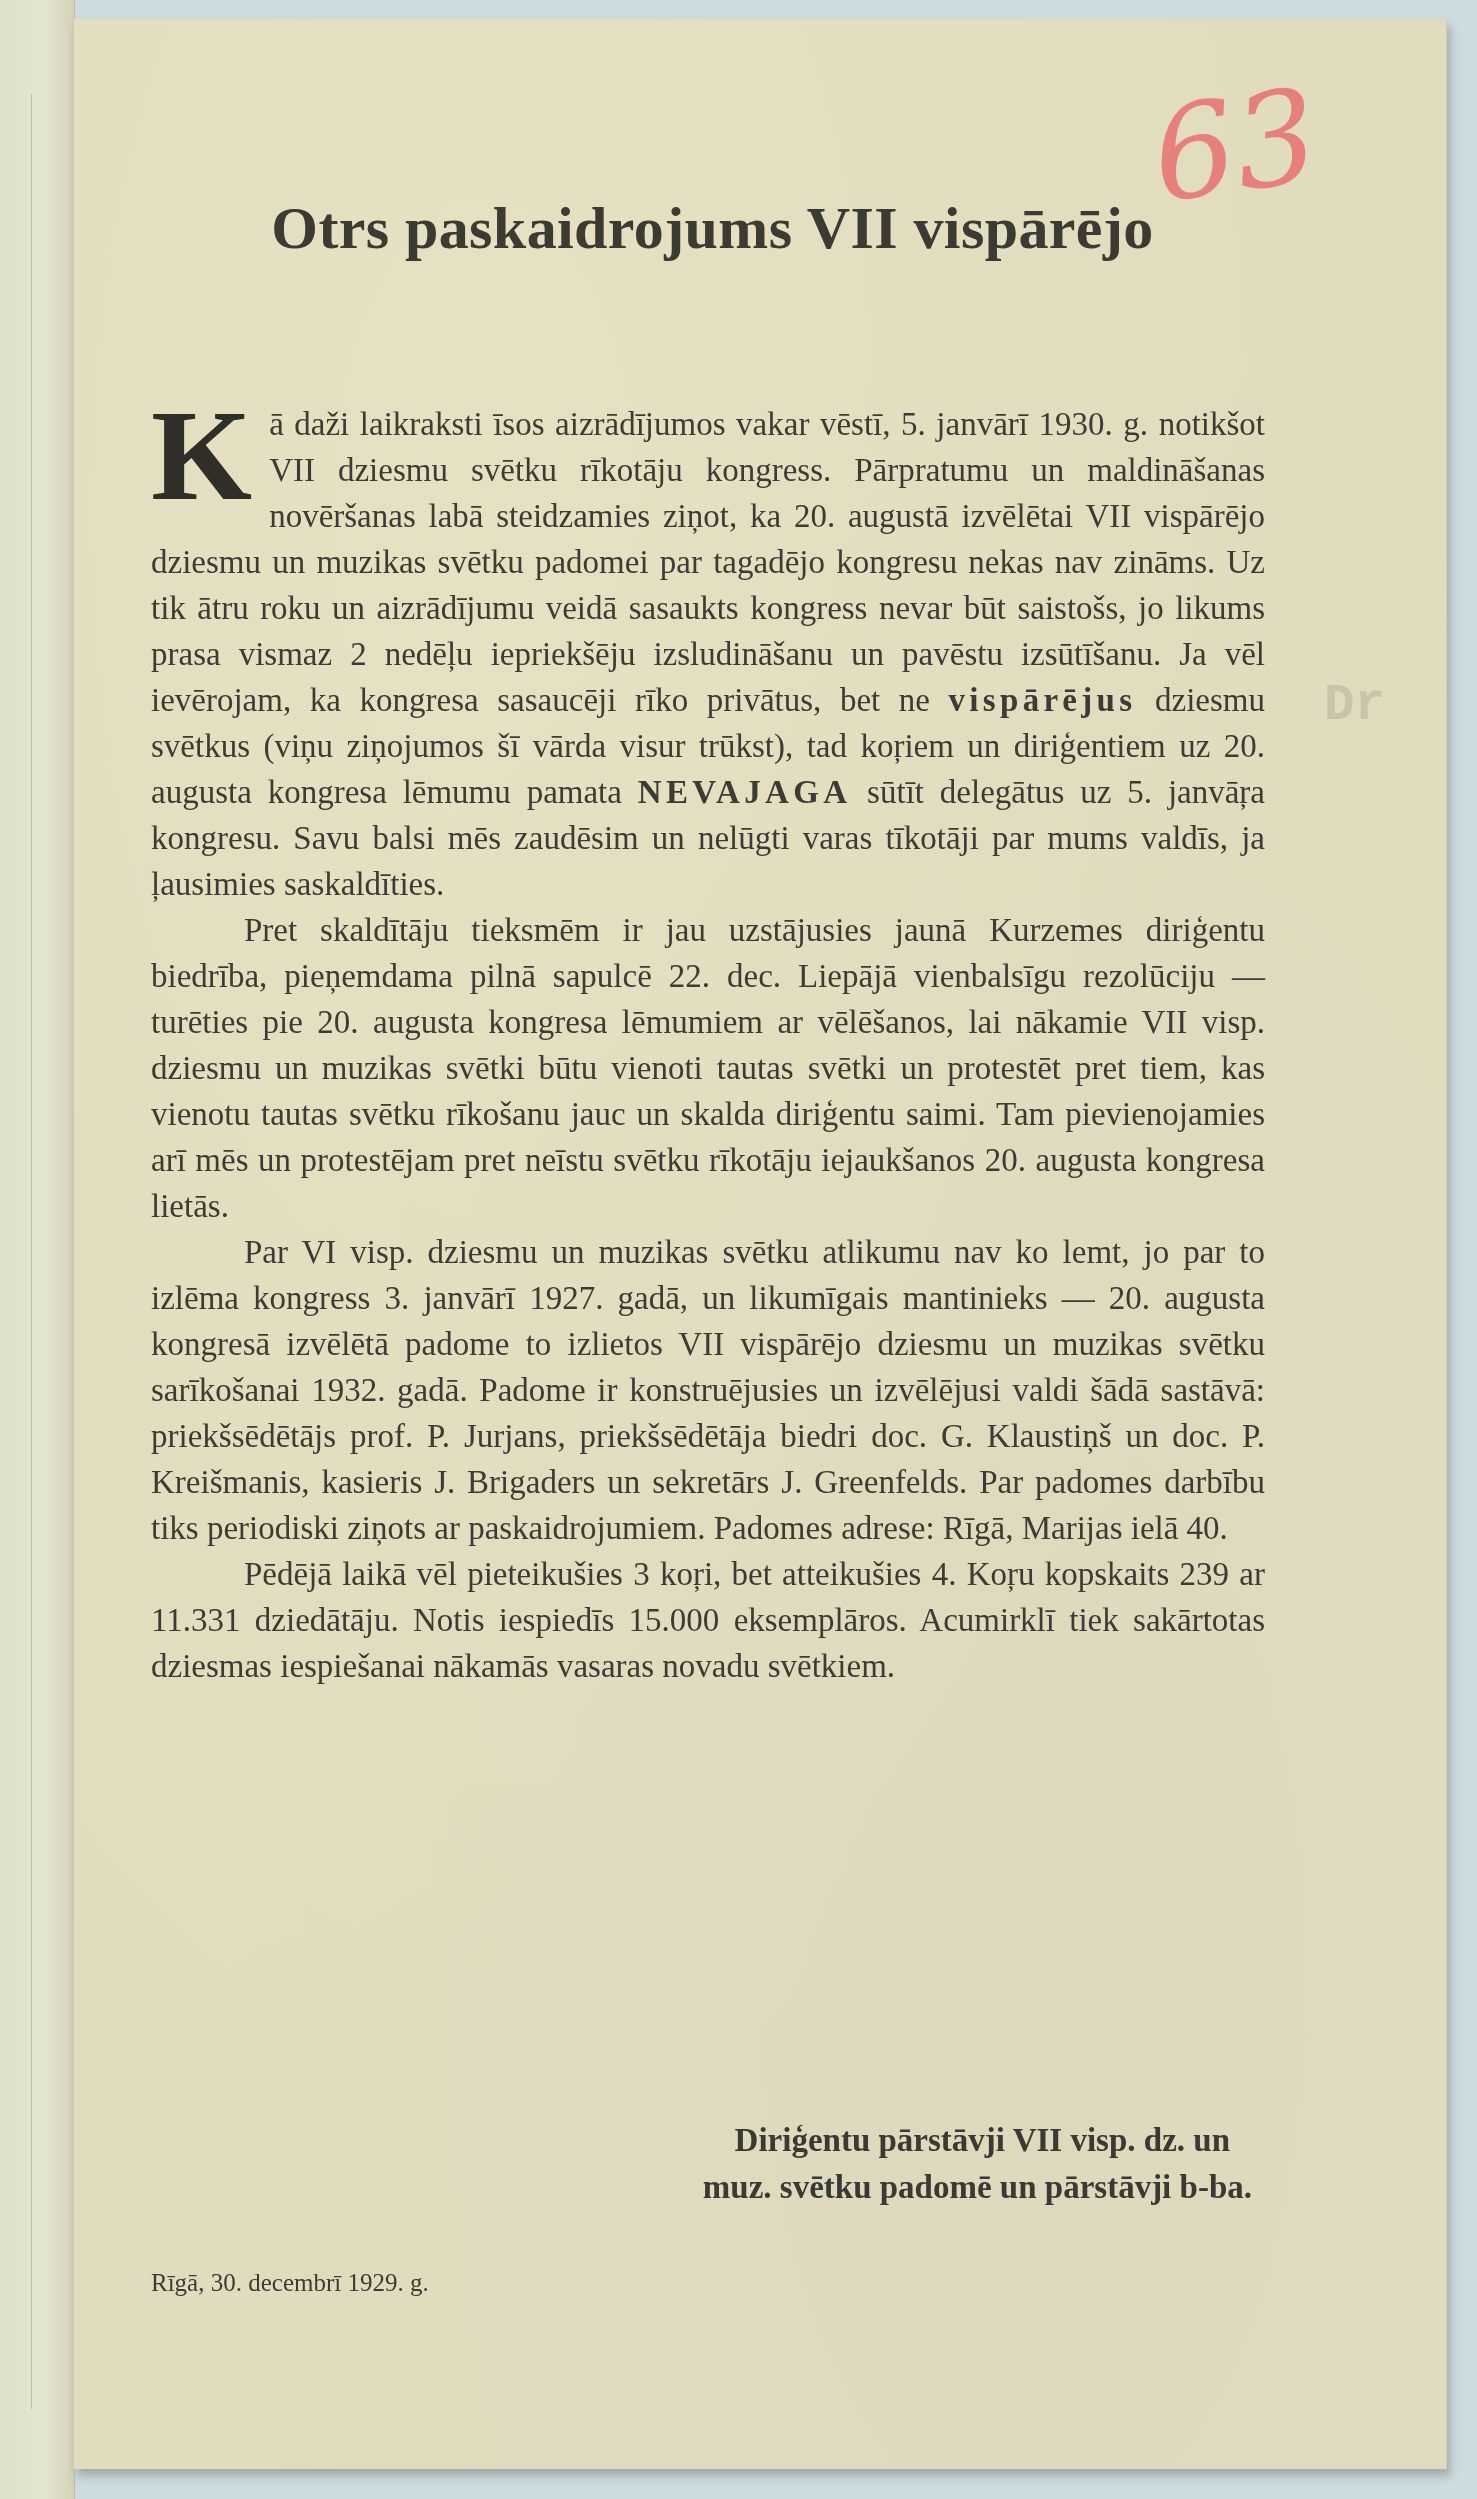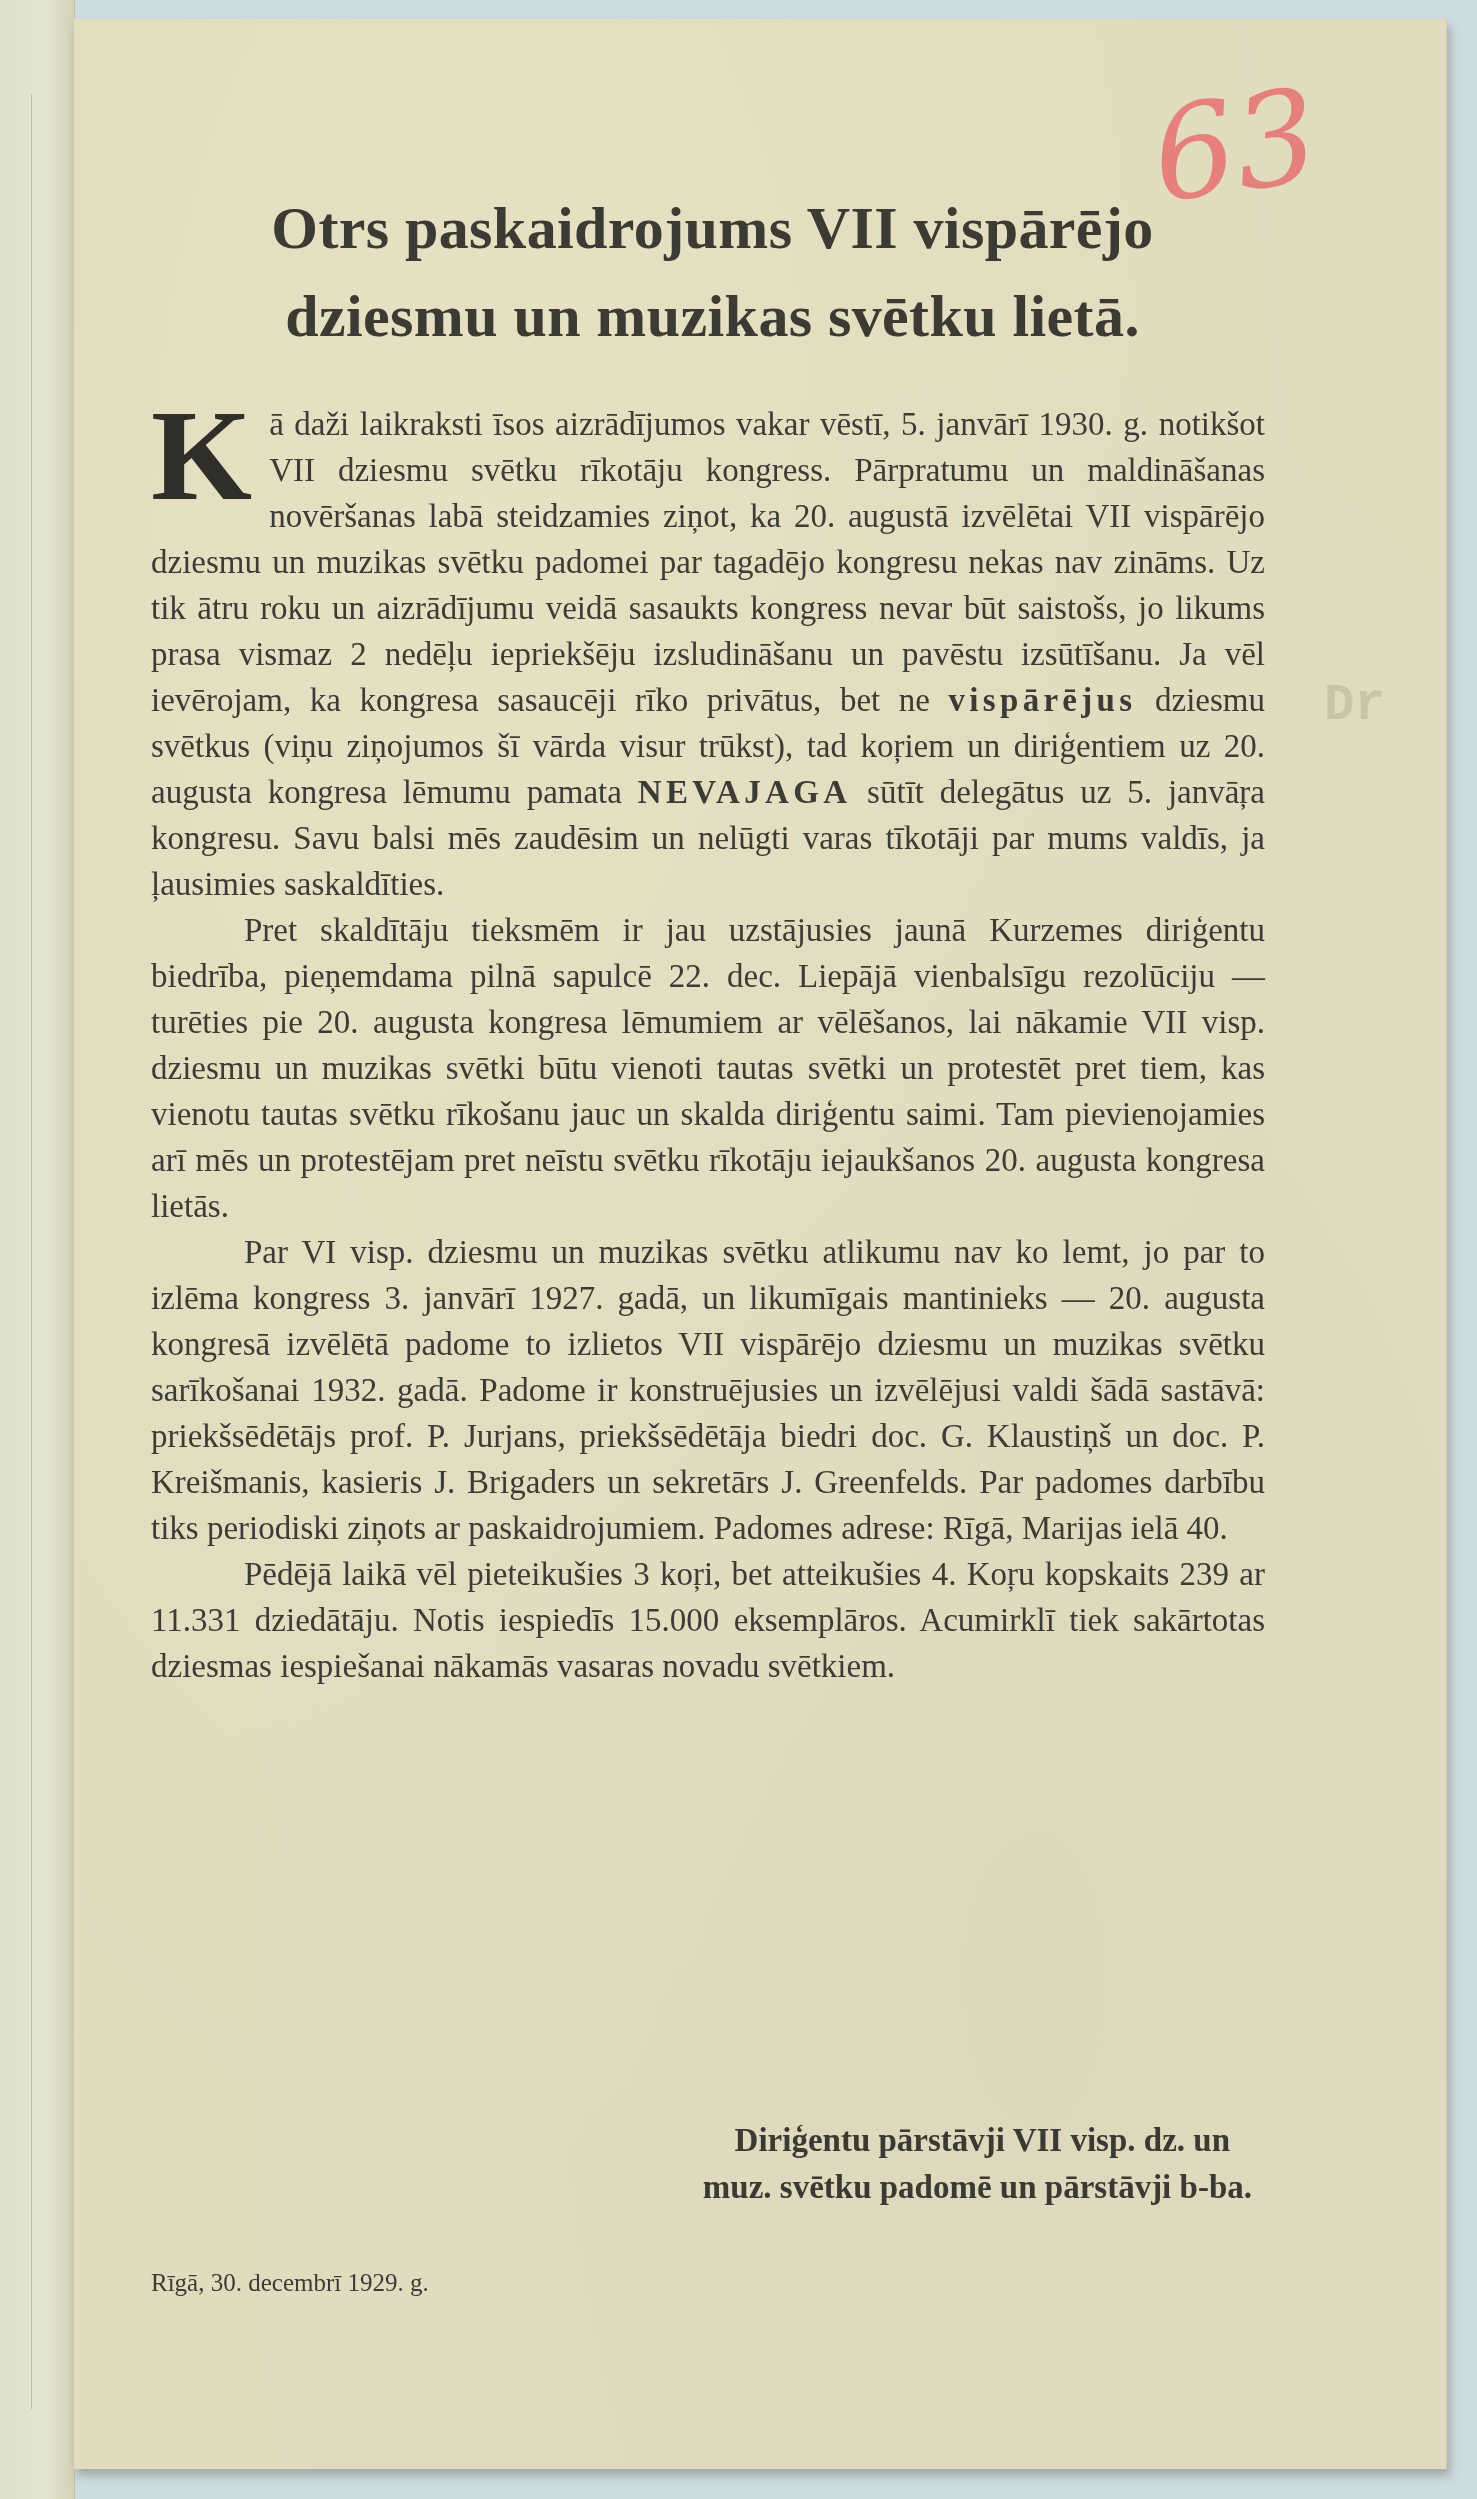--- a/index.html
+++ b/index.html
@@ -74,21 +74,20 @@
 </div>
 
 <div class="paper"></div>
 
 <div class="bleed">Dr</div>
 
 <div class="page-number">63</div>
 
 <div class="title">
   <div>Otrs paskaidrojums VII vispārējo</div>
-  <div>dziesmu un muzikas svētku lietā.</div>
 </div>
 
 <div class="body-text">
   <p class="para first">
     <span class="dropcap">K</span>
   <span>ā daži laikraksti īsos aizrādījumos vakar vēstī, 5. janvārī 1930. g. notikšot VII dziesmu svētku rīkotāju kongress. Pārpratumu un maldināšanas novēršanas labā steidzamies ziņot, ka 20. augustā izvēlētai VII vispārējo dziesmu un muzikas svētku padomei par tagadējo kongresu nekas nav zināms. Uz tik ātru roku un aizrādījumu veidā sasaukts kongress nevar būt saistošs, jo likums prasa vismaz 2 nedēļu iepriekšēju izsludināšanu un pavēstu izsūtīšanu. Ja vēl ievērojam, ka kongresa sasaucēji rīko privātus, bet ne </span><span class="spaced">vispārējus</span><span> dziesmu svētkus (viņu ziņojumos šī vārda visur trūkst), tad koŗiem un diriģentiem uz 20. augusta kongresa lēmumu pamata </span><span class="spaced">NEVAJAGA</span><span> sūtīt delegātus uz 5. janvāŗa kongresu. Savu balsi mēs zaudēsim un nelūgti varas tīkotāji par mums valdīs, ja ļausimies saskaldīties.</span></p>
   <p class="para"><span>Pret skaldītāju tieksmēm ir jau uzstājusies jaunā Kurzemes diriģentu biedrība, pieņemdama pilnā sapulcē 22. dec. Liepājā vienbalsīgu rezolūciju — turēties pie 20. augusta kongresa lēmumiem ar vēlēšanos, lai nākamie VII visp. dziesmu un muzikas svētki būtu vienoti tautas svētki un protestēt pret tiem, kas vienotu tautas svētku rīkošanu jauc un skalda diriģentu saimi. Tam pievienojamies arī mēs un protestējam pret neīstu svētku rīkotāju iejaukšanos 20. augusta kongresa lietās.</span></p>
   <p class="para"><span>Par VI visp. dziesmu un muzikas svētku atlikumu nav ko lemt, jo par to izlēma kongress 3. janvārī 1927. gadā, un likumīgais mantinieks — 20. augusta kongresā izvēlētā padome to izlietos VII </span><b>vispārējo</b><span> dziesmu un muzikas svētku sarīkošanai 1932. gadā. Padome ir konstruējusies un izvēlējusi valdi šādā sastāvā: priekšsēdētājs prof. </span><b>P. Jurjans</b><span>, priekšsēdētāja biedri doc. </span><b>G. Klaustiņš</b><span> un doc. </span><b>P. Kreišmanis</b><span>, kasieris </span><b>J. Brigaders</b><span> un sekretārs </span><b>J. Greenfelds</b><span>. Par padomes darbību tiks periodiski ziņots ar paskaidrojumiem. Padomes adrese: Rīgā, Marijas ielā 40.</span></p>
   <p class="para"><span>Pēdējā laikā vēl pieteikušies 3 koŗi, bet atteikušies 4. Koŗu kopskaits 239 ar 11.331 dziedātāju. Notis iespiedīs 15.000 eksemplāros. Acumirklī tiek sakārtotas dziesmas iespiešanai nākamās vasaras novadu svētkiem.</span></p>
 </div>

